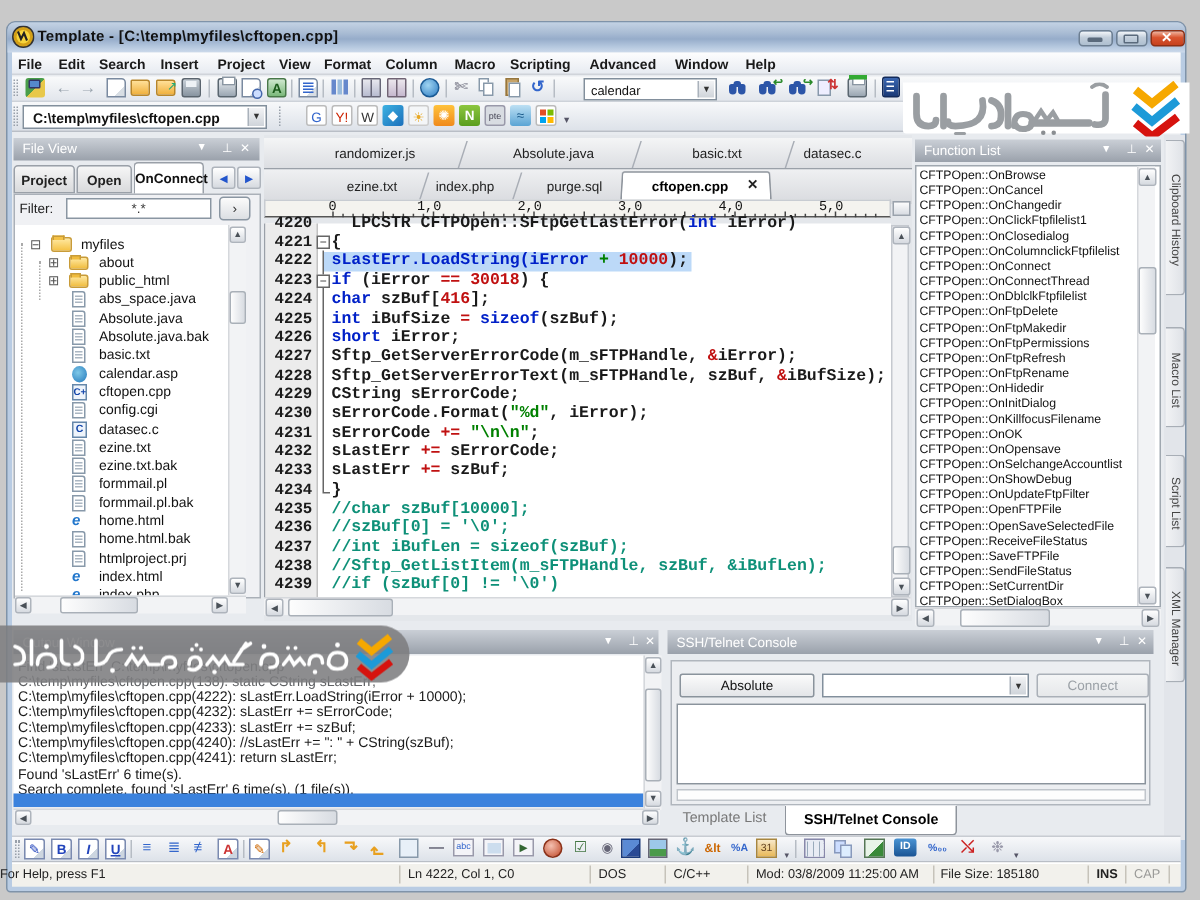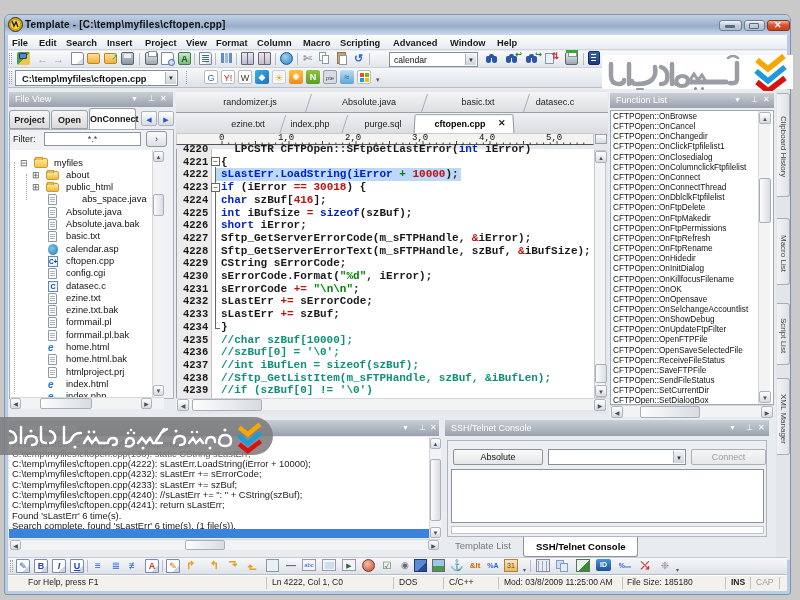--- a/index.html
+++ b/index.html
@@ -249,21 +249,21 @@
       <span class="fclosed" style="left:36px"></span>
       <span class="tx" style="left:56px">about</span>
     </div>
 <div class="trow" style="top:32.1px">
       <span class="pm" style="left:22px">⊞</span>
       <span class="fclosed" style="left:36px"></span>
       <span class="tx" style="left:56px">public_html</span>
     </div>
 <div class="trow" style="top:44.4px">
       <span class="doc" style="left:38px"></span>
-      <span class="tx" style="left:72px">abs_space.java</span>
+      <span class="tx" style="left:56px">abs_space.java</span>
     </div>
 <div class="trow" style="top:56.7px">
       <span class="doc" style="left:38px"></span>
       <span class="tx" style="left:56px">Absolute.java</span>
     </div>
 <div class="trow" style="top:69px">
       <span class="doc" style="left:38px"></span>
       <span class="tx" style="left:56px">Absolute.java.bak</span>
     </div>
 <div class="trow" style="top:81.3px">
@@ -711,21 +711,21 @@
       <circle cx="127" cy="9" r="1.3"></circle>
       <circle cx="130" cy="12" r="1.3"></circle>
   <circle cx="139" cy="27" r="1.5"></circle>
   <circle cx="172" cy="10" r="1.6"></circle>
   <circle cx="188" cy="11" r="1.3"></circle>
       <circle cx="193" cy="11" r="1.3"></circle>
   <circle cx="206" cy="27" r="1.5"></circle>
   <circle cx="221" cy="9" r="1.6"></circle>
  </g>
 </svg>
-<div class="scell" style="left:28px">For Help, press F1</div>
+<div class="scell" style="left:0">For Help, press F1</div>
 <div class="sdiv" style="left:266px"></div>
 <div class="scell" style="left:272px">Ln 4222, Col 1, C0</div>
 <div class="sdiv" style="left:393px"></div>
 <div class="scell" style="left:399px">DOS</div>
 <div class="sdiv" style="left:443px"></div>
 <div class="scell" style="left:449px">C/C++</div>
 <div class="sdiv" style="left:498px"></div>
 <div class="scell" style="left:504px">Mod: 03/8/2009 11:25:00 AM</div>
 <div class="sdiv" style="left:622px"></div>
 <div class="scell" style="left:627px">File Size: 185180</div>

